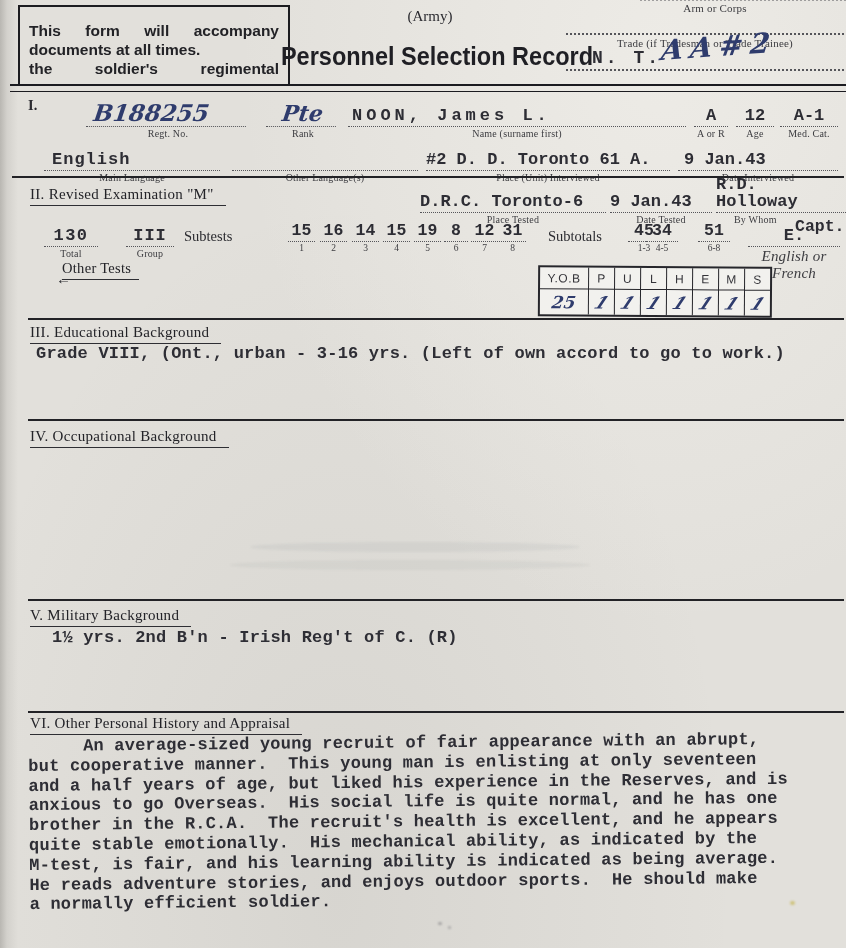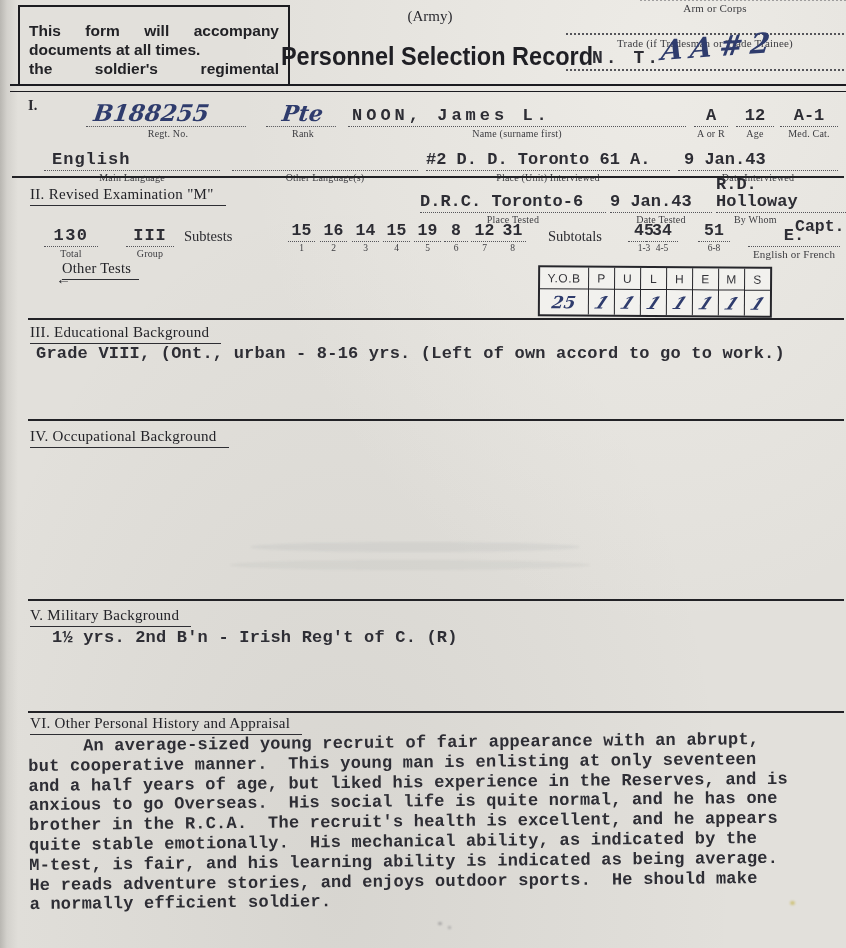--- a/index.html
+++ b/index.html
@@ -205,21 +205,21 @@
     <div class="v">34</div>
     <div class="i">4-5</div>
   </div>
   <div class="num" style="left:698px; top:222px; width:32px;">
     <div class="v">51</div>
     <div class="i">6-8</div>
   </div>
 
   <div class="field" style="left:748px; top:216px; width:92px;">
     <div class="fv tw">E.</div>
-    <div class="fl lbl" style="font-size:11px;">English or French</div>
+    <div class="fl lbl" style="font-size:15px;font-style:italic;">English or French</div>
   </div>
 
   <div class="heading" style="left:62px; top:260px; font-size:14.5px;">
     <span class="hu" style="padding-right:8px;">Other Tests</span>
   </div>
   <div class="abs" style="left:56px; top:271px; font-size:15px; color:#2e2e33;">←</div>
 
   <div class="ptable" style="left:538px; top:266px;">
     <div class="pcol" style="width:48px;">
       <div class="ph">Y.O.B</div>
@@ -267,21 +267,21 @@
           <span>1</span>
         </div>
     </div>
   </div>
 
   <div class="rule" style="top:318px; left:28px;"></div>
 
   <div class="heading" style="left:30px; top:324px;">
     <span class="hu">III. Educational Background</span>
   </div>
-  <div class="bodytext" style="left:36px; top:344px;">Grade VIII, (Ont., urban - 8-16 yrs. (Left of own accord to go to work.)</div>
+  <div class="bodytext" style="left:36px; top:344px;">Grade VIII, (Ont., urban - 3-16 yrs. (Left of own accord to go to work.)</div>
 
   <div class="rule" style="top:419px; left:28px;"></div>
 
   <div class="heading" style="left:30px; top:428px;">
     <span class="hu">IV. Occupational Background</span>
   </div>
 
   <div class="smudge" style="left:250px; top:542px; width:330px; height:10px; background:rgba(90,95,110,0.07);"></div>
   <div class="smudge" style="left:230px; top:560px; width:360px; height:10px; background:rgba(90,95,110,0.06);"></div>
 

